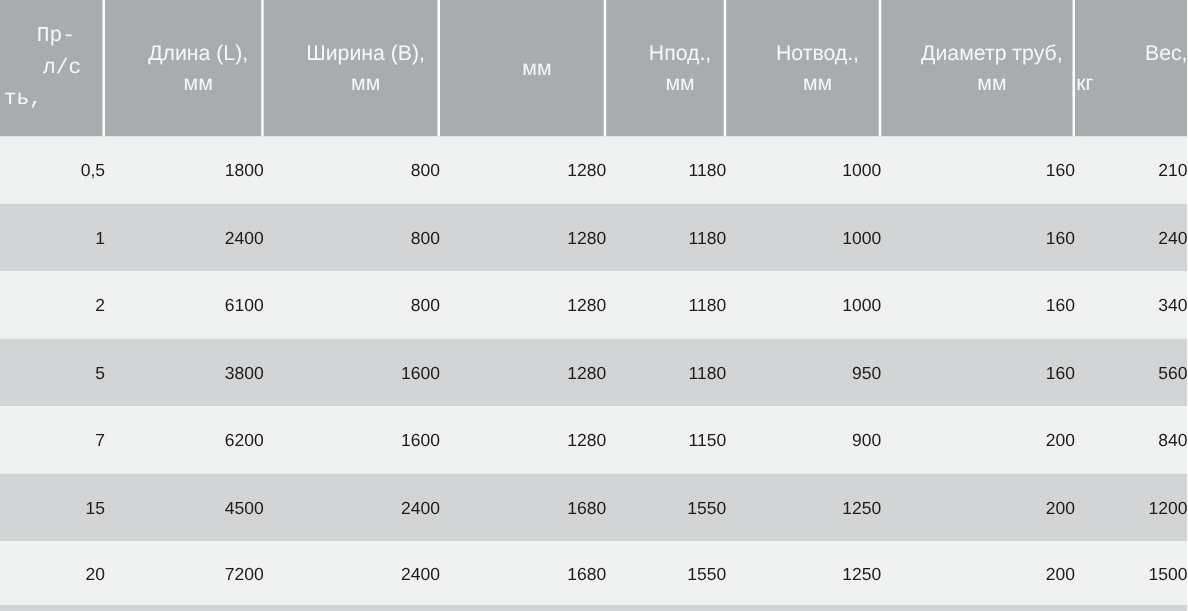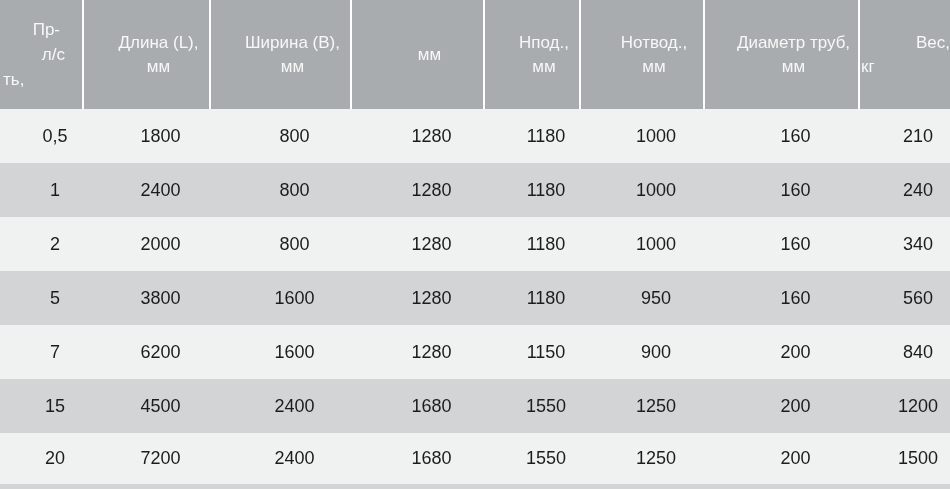--- a/index.html
+++ b/index.html
@@ -31,41 +31,41 @@
     justify-content: center;
     border-right: 2px solid #ffffff;
   }
   .th:last-child { border-right: none; }
   .th.center {
     text-align: center;
     padding-left: 24px;
   }
   .th .ln { display: block; }
   
-  .th.prod { line-height: 25px; }
+  .th.prod { line-height: 25px; font-family: Liberation Mono, monospace; }
   .th.prod .ln1 { text-align: right; padding-right: 22px; }
   .th.prod .ln2 { text-align: left;  padding-left: 3px; }
   .th.prod .ln3 { text-align: right; padding-right: 17px; }
   
   .th.weight .ln1 { text-align: right; }
   .th.weight .ln2 { text-align: left;  padding-left: 1px; }
 
   
   .tbody { background: #ffffff; }
   .tr {
     display: flex;
     height: 54px;
   }
   .tr:nth-child(odd)  { background: #f0f1f1; }
   .tr:nth-child(even) { background: #d2d4d5; }
   .tr:last-child { height: 51px; }
   .td {
-    font-size: 18px;
+    font-size: 14px;
     color: #1c1c1c;
-    text-align: center;
+    text-align: right;
     padding-left: 26px;
     display: flex;
     flex-direction: column;
     justify-content: center;
   }
   .bottom-strip {
     height: 5px;
     background: #d2d4d5;
   }
 
@@ -144,21 +144,21 @@
         <div class="td c1">2400</div>
         <div class="td c2">800</div>
         <div class="td c3">1280</div>
         <div class="td c4">1180</div>
         <div class="td c5">1000</div>
         <div class="td c6">160</div>
         <div class="td c7">240</div>
       </div>
       <div class="tr">
         <div class="td c0">2</div>
-        <div class="td c1">2000</div>
+        <div class="td c1">6100</div>
         <div class="td c2">800</div>
         <div class="td c3">1280</div>
         <div class="td c4">1180</div>
         <div class="td c5">1000</div>
         <div class="td c6">160</div>
         <div class="td c7">340</div>
       </div>
       <div class="tr">
         <div class="td c0">5</div>
         <div class="td c1">3800</div>

